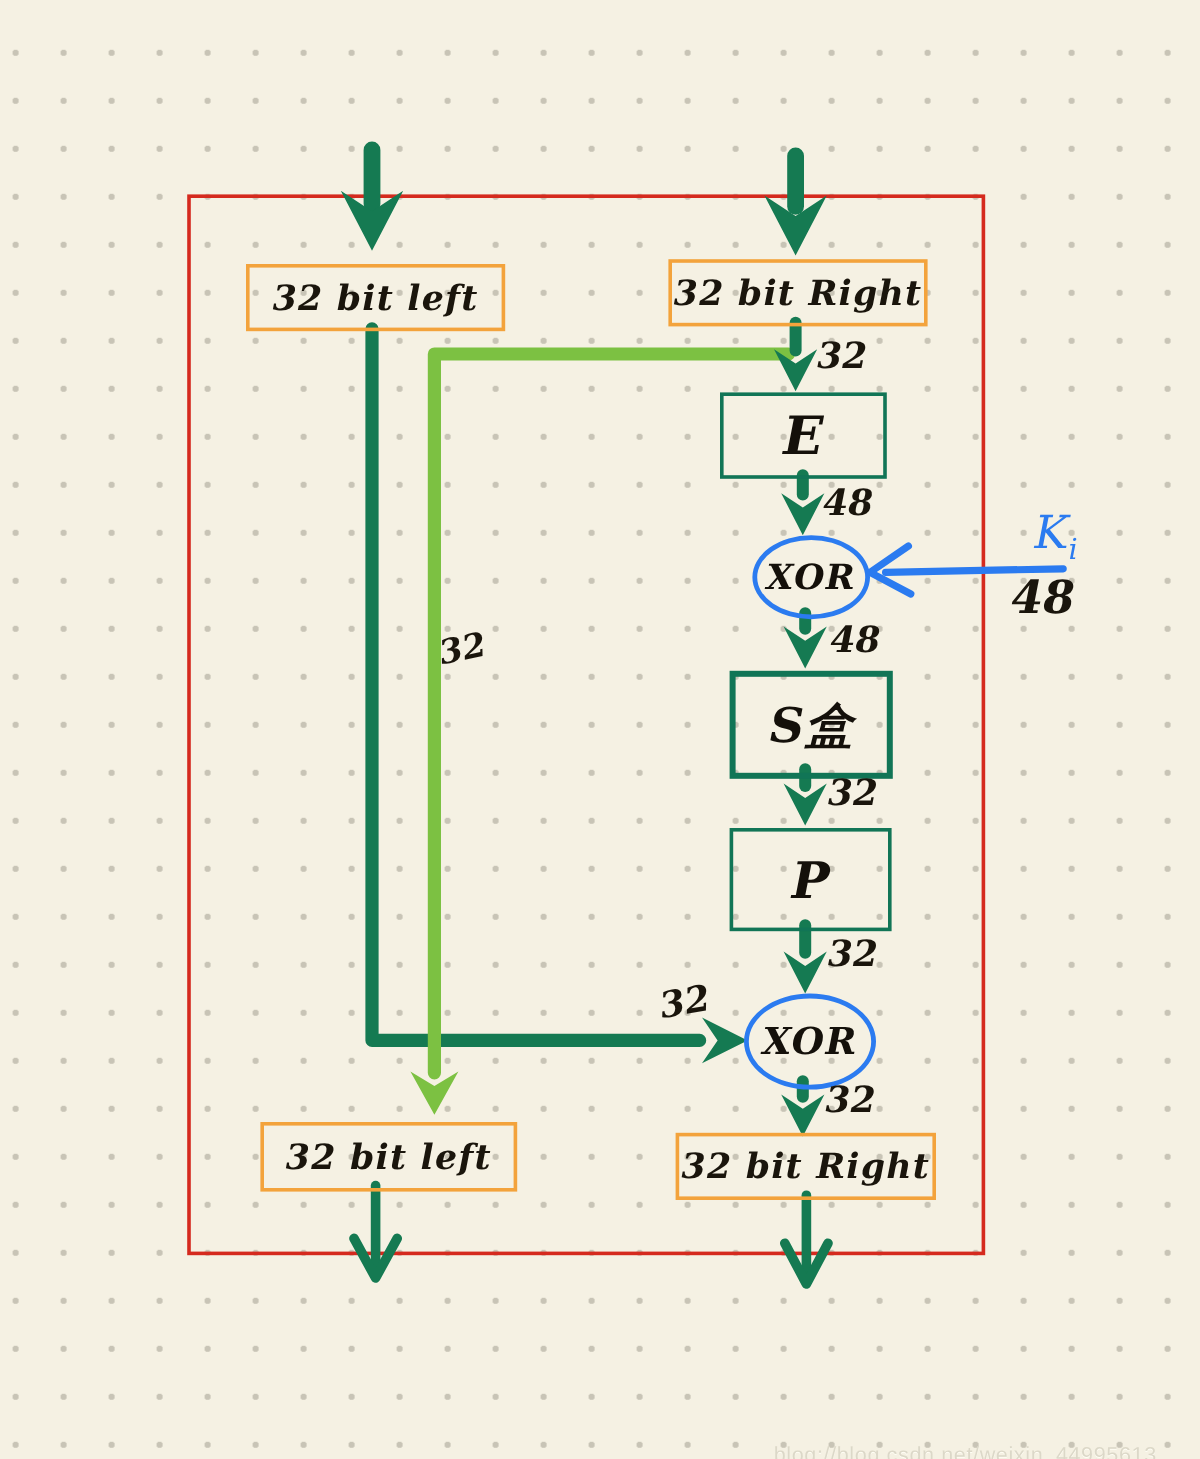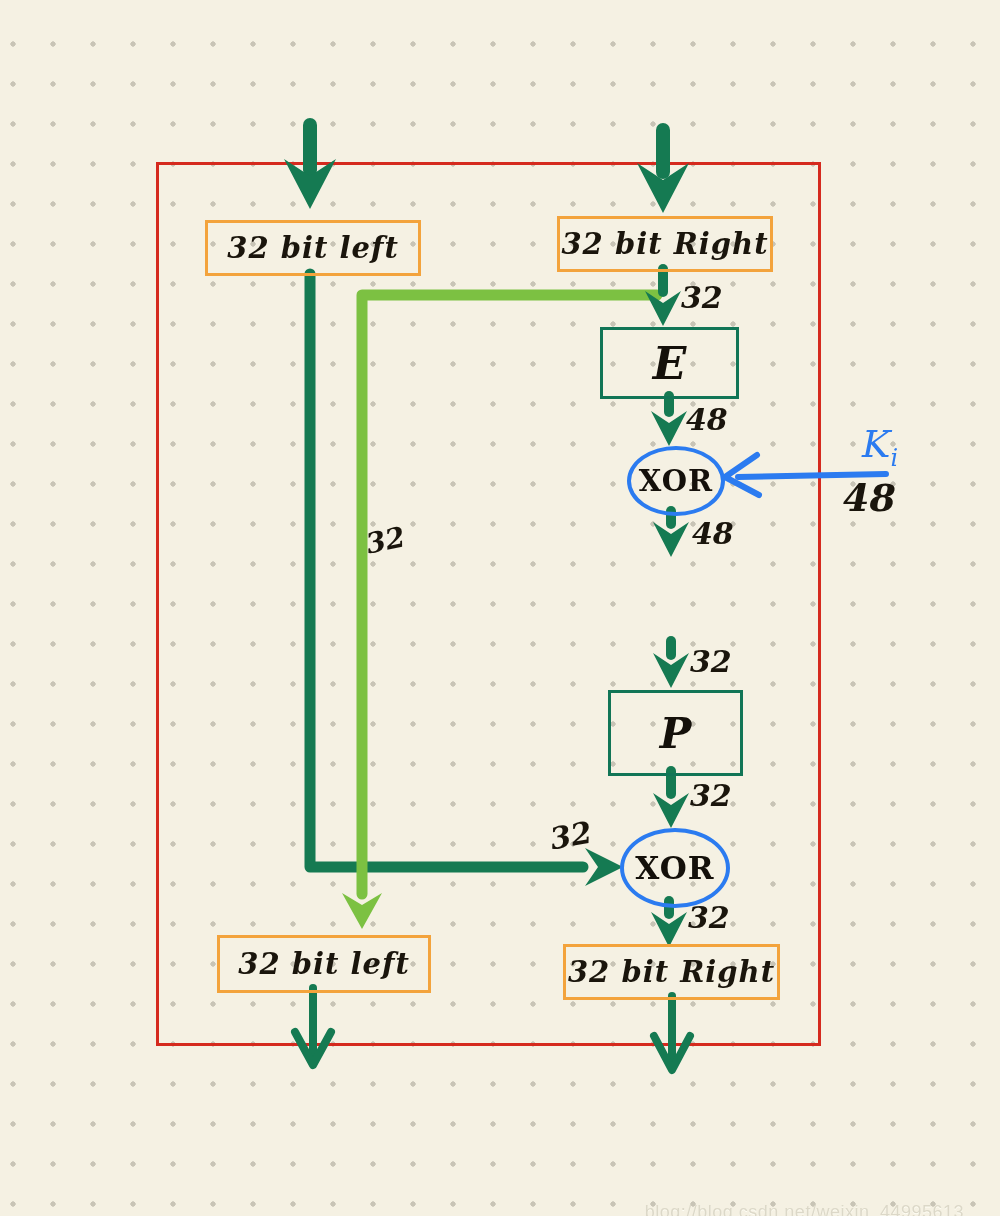--- a/index.html
+++ b/index.html
@@ -25,21 +25,21 @@
   }
   .proc-box{
     display:flex;align-items:center;justify-content:center;
     border:3px solid #117556;color:#14100a;
     font-style:italic;font-weight:700;
   }
   .thick{border-width:5px;}
   .xor-ellipse{
     display:flex;align-items:center;justify-content:center;
     border:4px solid #2b7bf0;border-radius:50%;
-    color:#14100a;font-weight:700;font-size:29px;
+    color:#14100a;font-style:italic;font-weight:700;font-size:29px;
     letter-spacing:1px;
   }
   .num{
     color:#1a150c;font-style:italic;font-weight:700;font-size:30px;
     white-space:nowrap;
   }
   #key-label{
     color:#2b7bf0;font-style:italic;font-weight:400;font-size:38px;
   }
   #key-label sub{font-size:24px;}
@@ -128,20 +128,23 @@
   </div>
 
   <div class="abs proc-box" style="left:600px;top:305px;width:133px;height:66px;font-size:44px;">
     <span>E</span>
   </div>
 
   <div class="abs xor-ellipse" style="left:627px;top:424px;width:90px;height:62px;">
     <span>XOR</span>
   </div>
 
+  <div class="abs proc-box thick" style="left:608px;top:537px;width:126px;height:80px;font-size:40px;">
+    <span>S盒</span>
+  </div>
 
   <div class="abs proc-box" style="left:608px;top:668px;width:129px;height:80px;font-size:42px;">
     <span>P</span>
   </div>
 
   <div class="abs xor-ellipse" style="left:620px;top:806px;width:102px;height:72px;font-size:31px;">
     <span>XOR</span>
   </div>
 
   <div class="abs data-box" style="left:217px;top:913px;width:208px;height:52px;">

